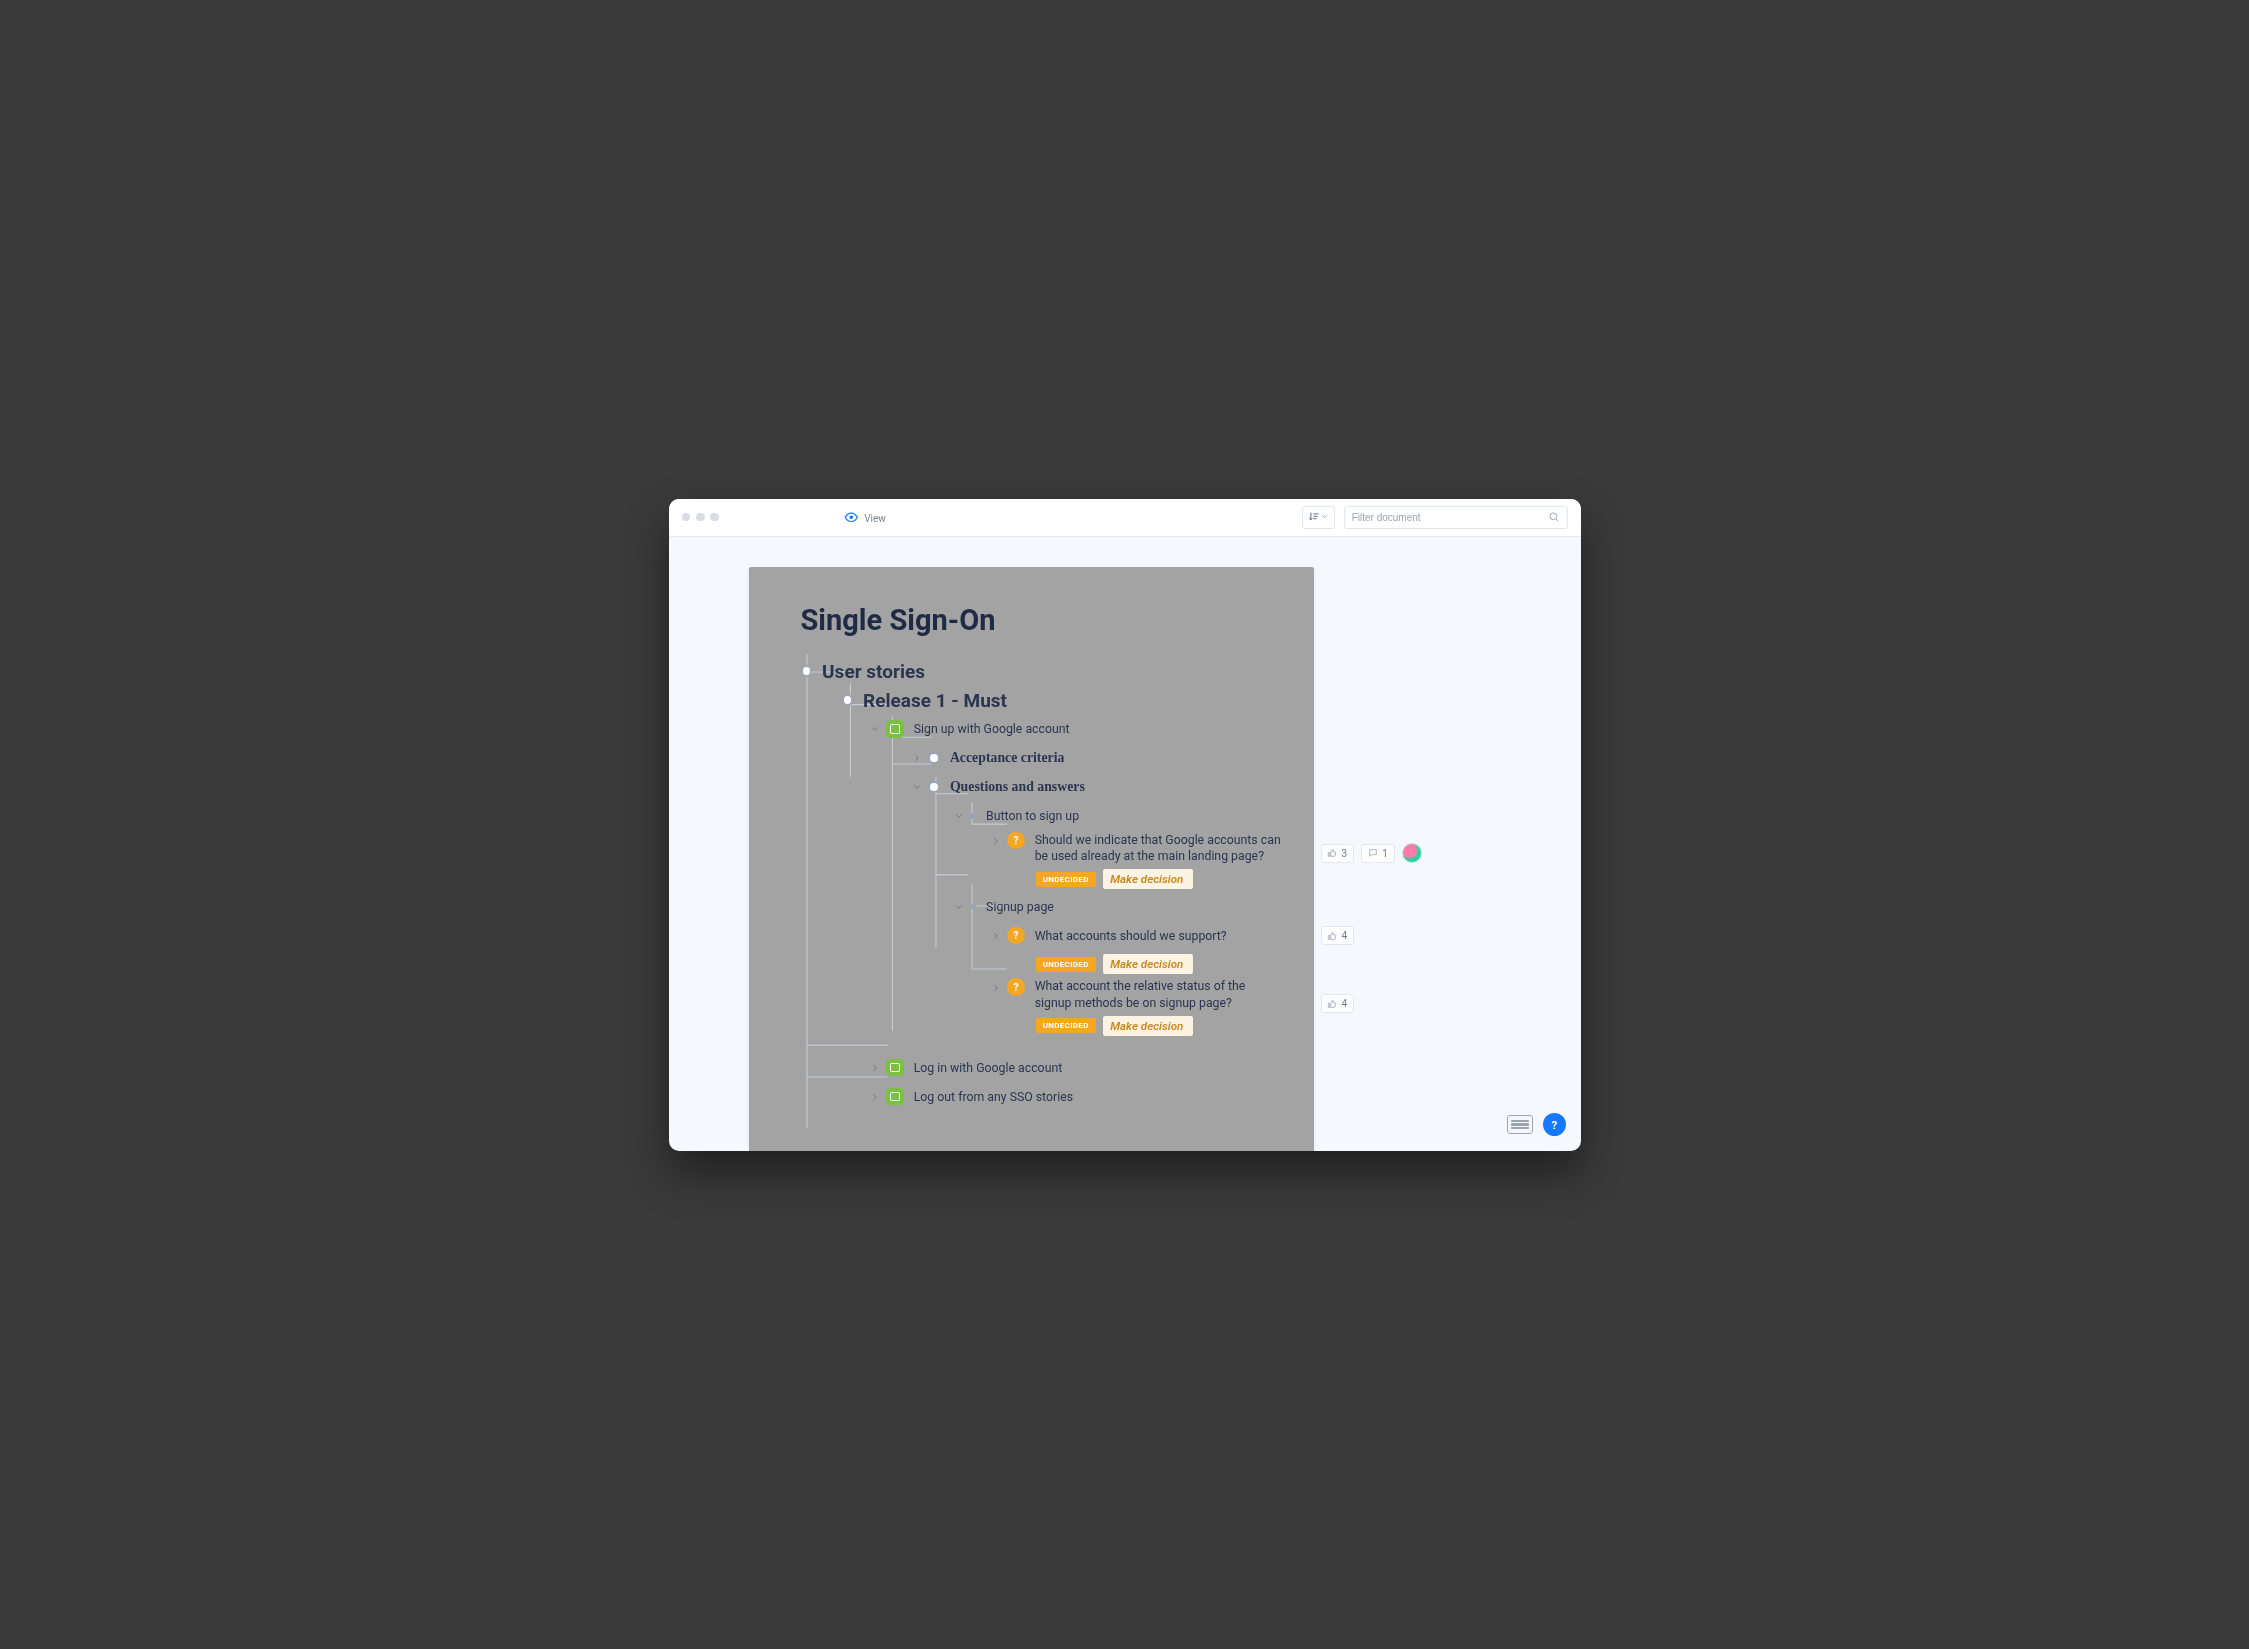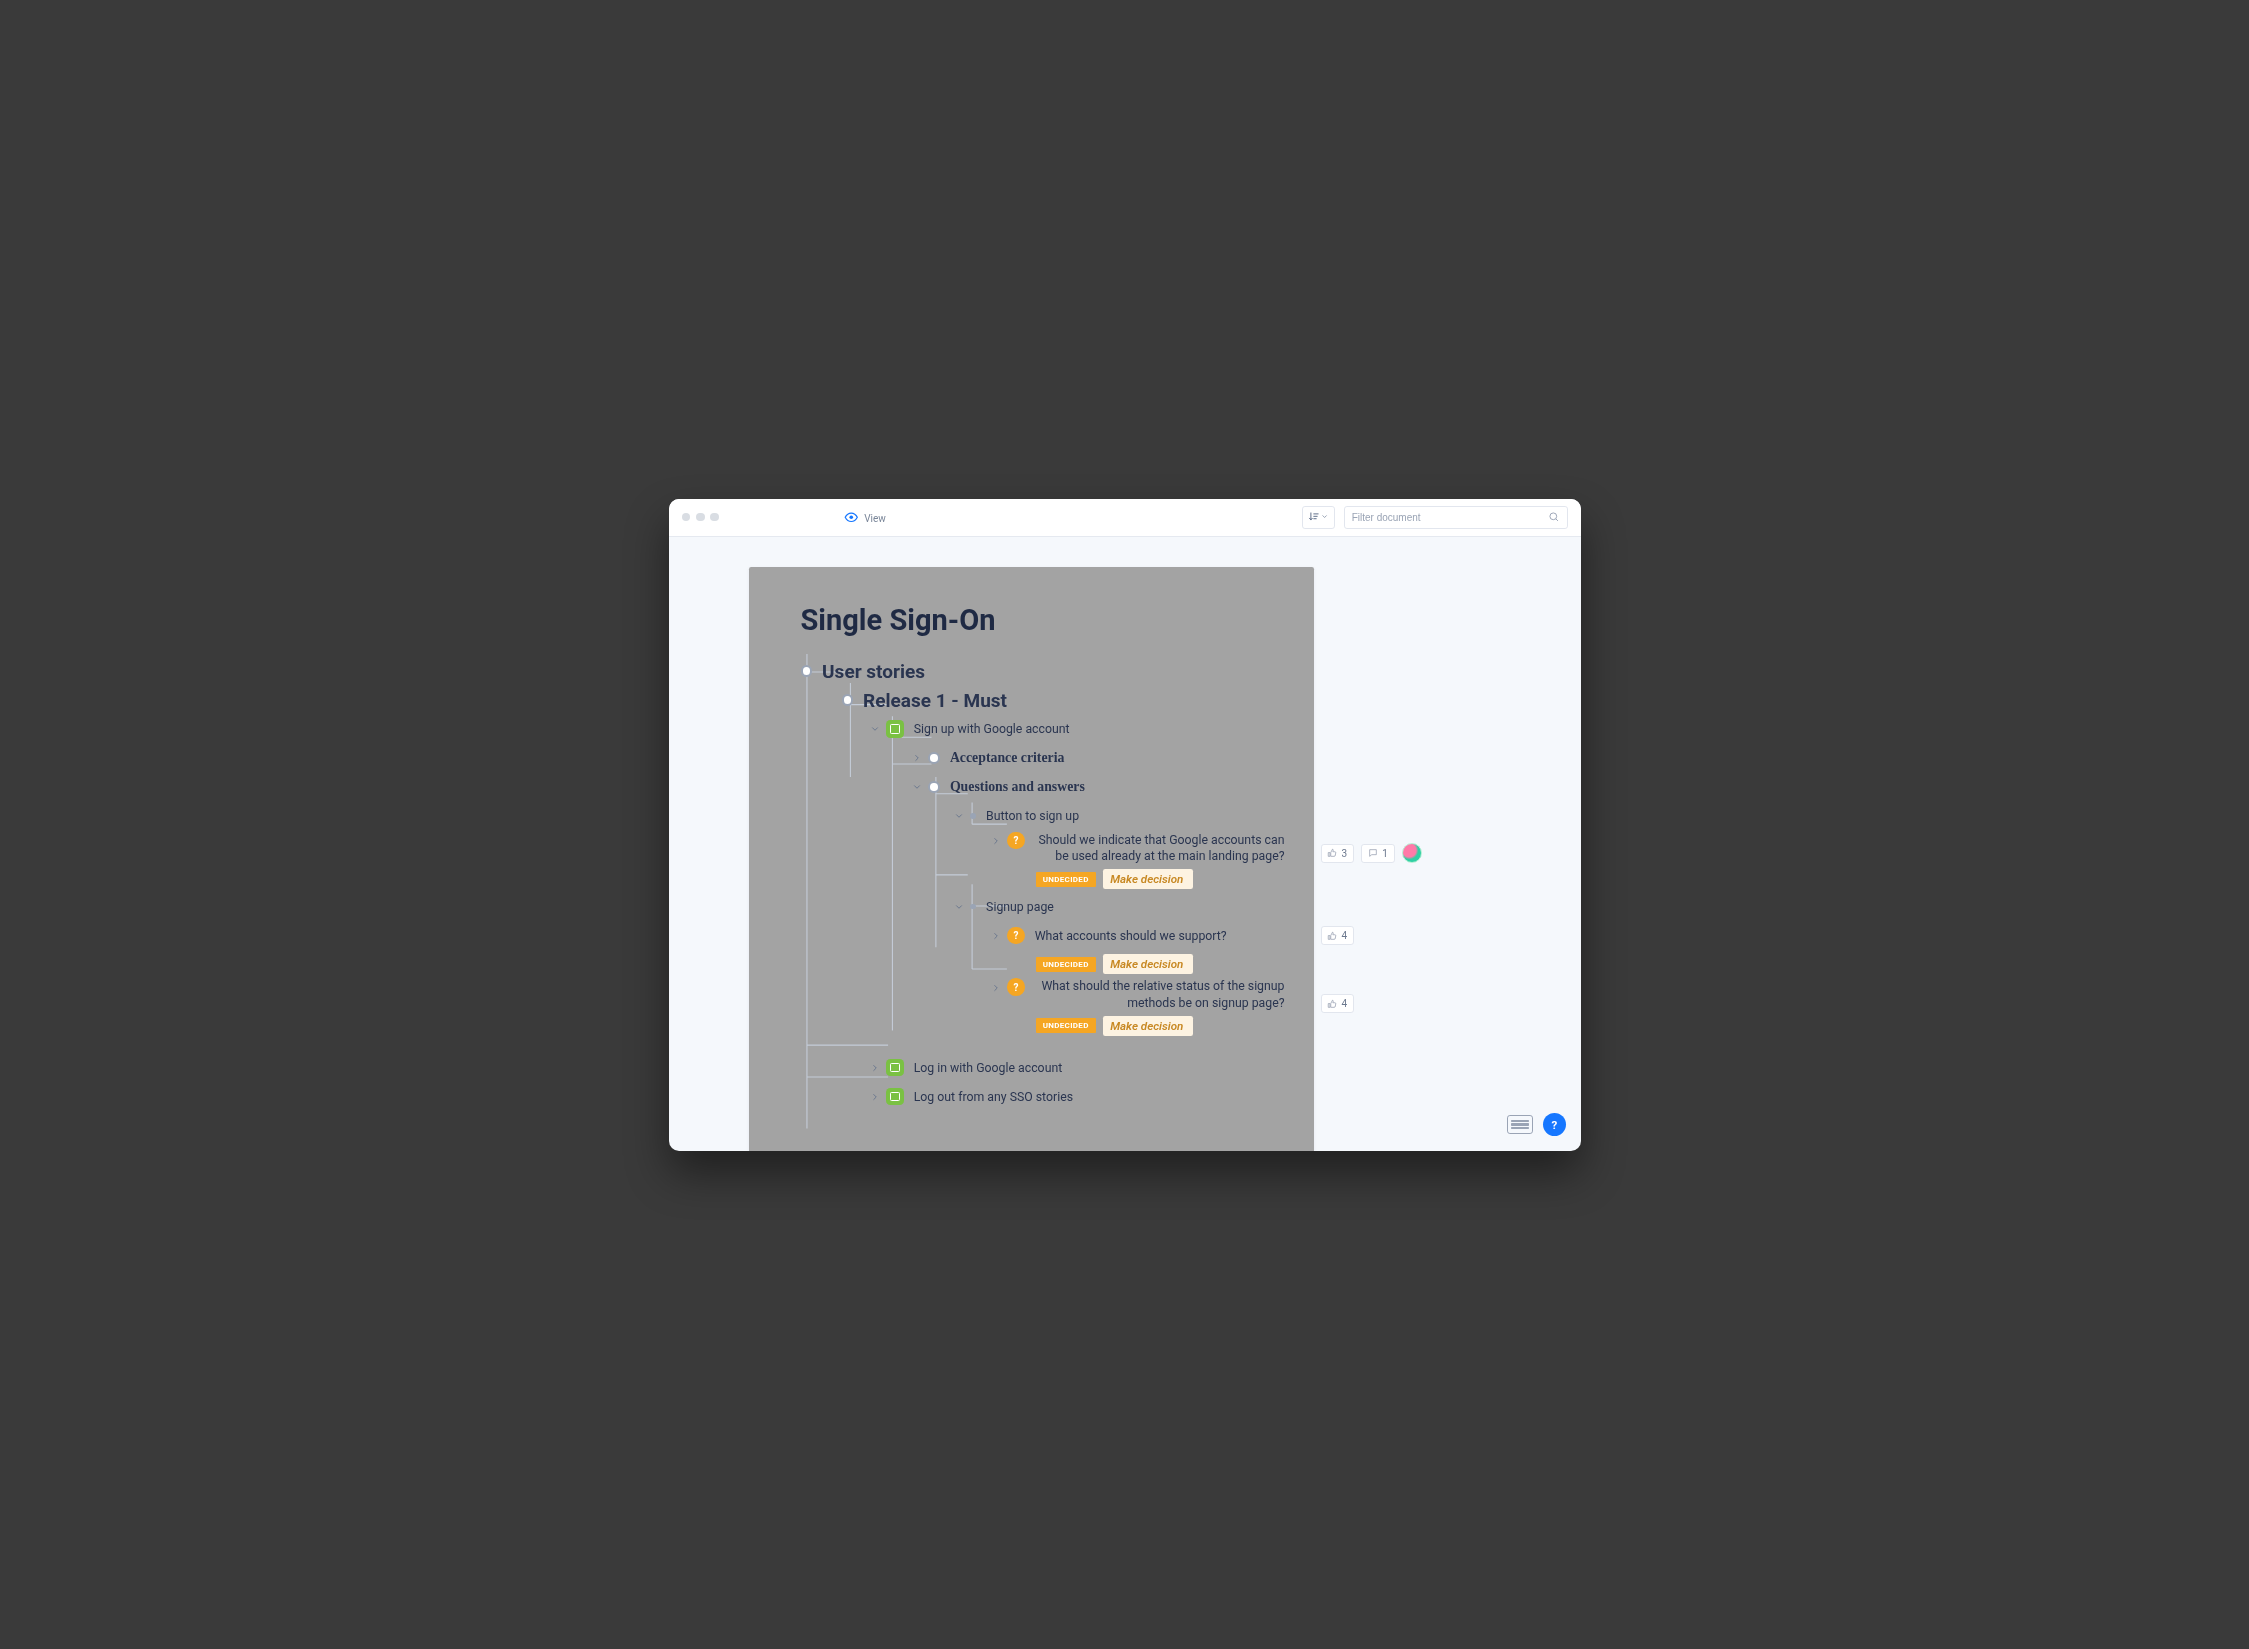--- a/index.html
+++ b/index.html
@@ -116,21 +116,21 @@
   .bullet.green-square::after{
     content:""; width:7.2px; height:7.2px; border:1.4px solid #fff; border-radius:1.4px;
   }
   .bullet.orange-q {
     width:17.4px; height:17.4px; border:none; border-radius:50%;
     background:#f5a623; color:#fff;
     display:flex; align-items:center; justify-content:center;
     font-weight:700; font-size:10px;
     margin-right:10px;
   }
-  .label { color:#2a3550; font-size:12.3px;text-align:right; }
+  .label { color:#2a3550; font-size:12.3px; }
   .label.h1 { font-size:19px; font-weight:700; }
   .label.h2 { font-size:19px; font-weight:700; }
   .label.h3 { font-size:13.8px; font-weight:700;font-family:Liberation Serif, serif; }
   .label.multi { line-height:1.35; }
 
   .decision-row {
     display:flex; gap:7.2px; align-items:center;
     margin-top:4.3px; margin-bottom:2.9px;
   }
   .undecided-badge {
@@ -390,21 +390,21 @@
         <span class="make-decision">Make decision</span>
       </div>
 
       <div class="row" style="padding-left:188px; align-items:flex-start; margin-top:4.3px;">
         <span class="chevron" style="margin-top:2.2px;">
           <svg width="10" height="10" viewBox="0 0 24 24">
               <path d="m9 6 6 6-6 6" stroke="#6b788e" stroke-width="2.4" fill="none" stroke-linecap="round"></path>
             </svg>
         </span>
         <span class="bullet orange-q">?</span>
-        <span class="label multi" style="max-width:261px;">What should the relative status of the signup methods be on signup page?</span>
+        <span class="label multi" style="max-width:261px;">What account the relative status of the signup methods be on signup page?</span>
       </div>
       <div class="decision-row" style="padding-left:235px;">
         <span class="undecided-badge">UNDECIDED</span>
         <span class="make-decision">Make decision</span>
       </div>
 
       <div class="row" style="padding-left:67px; margin-top:17.4px;">
         <span class="chevron">
           <svg width="10" height="10" viewBox="0 0 24 24">
               <path d="m9 6 6 6-6 6" stroke="#6b788e" stroke-width="2.4" fill="none" stroke-linecap="round"></path>

